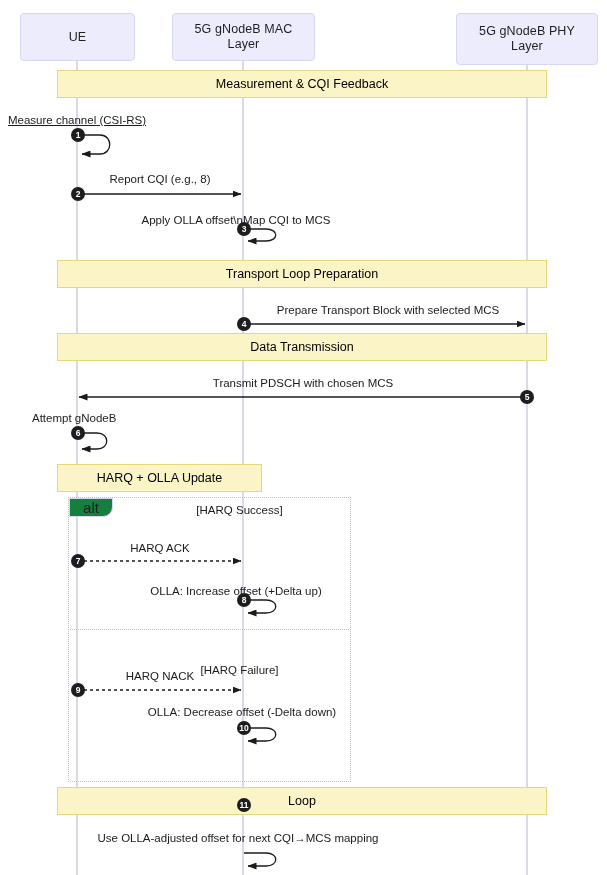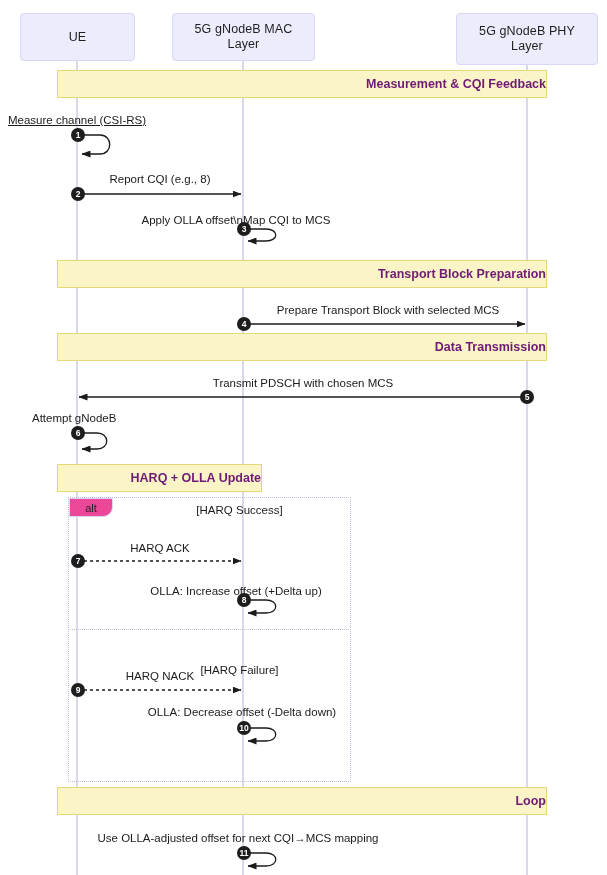--- a/index.html
+++ b/index.html
@@ -48,43 +48,43 @@
     padding: 0 6px;
   }
   
   .section-banner {
     position: absolute;
     background: #faf4c6;
     border: 1px solid #e4d97a;
     box-sizing: border-box;
     display: flex;
     align-items: center;
-    justify-content: flex-end;
+    justify-content: center;
     font-size: 12.5px;
-    font-weight: bold;
-    color: #701a75;
+    font-weight: normal;
+    color: #000000;
   }
   
   .alt-frame {
     position: absolute;
     border: 1px dotted #b9bedb;
     box-sizing: border-box;
     background: transparent;
   }
   .alt-divider {
     position: absolute;
     border-top: 1px dotted #b9bedb;
     height: 0;
   }
   .alt-tab {
     position: absolute;
-    background: #ec4899;
+    background: #15803d;
     border: 1px solid #d6d6f5;
     box-sizing: border-box;
-    font-size: 11px;
+    font-size: 15px;
     color: #1f1f1f;
     display: flex;
     align-items: center;
     justify-content: center;
     border-radius: 0 0 10px 0;
   }
   .alt-condition {
     position: absolute;
     font-size: 11.5px;
     color: #1b1b1b;
@@ -168,21 +168,21 @@
       <div class="participant-box" style="left: 456px; top: 13px; width: 142px; height: 52px;">
         <span class="participant-label">5G gNodeB PHY Layer</span>
       </div>
     </div>
 
   <div id="sections-layer">
       <div class="section-banner" style="left: 57px; top: 70px; width: 490px; height: 28px;">
         <span>Measurement &amp; CQI Feedback</span>
       </div>
       <div class="section-banner" style="left: 57px; top: 260px; width: 490px; height: 28px;">
-        <span>Transport Block Preparation</span>
+        <span>Transport Loop Preparation</span>
       </div>
       <div class="section-banner" style="left: 57px; top: 333px; width: 490px; height: 28px;">
         <span>Data Transmission</span>
       </div>
       <div class="section-banner" style="left: 57px; top: 464px; width: 205px; height: 28px;">
         <span>HARQ + OLLA Update</span>
       </div>
       <div class="section-banner" style="left: 57px; top: 787px; width: 490px; height: 28px;">
         <span>Loop</span>
       </div>
@@ -213,16 +213,16 @@
       <div class="seq-badge" style="left: 71px; top: 426px;">6</div>
       <div class="msg-label center" style="left: 160px; top: 543px;">HARQ ACK</div>
       <div class="seq-badge" style="left: 71px; top: 554px;">7</div>
       <div class="msg-label center" style="left: 236px; top: 586px;">OLLA: Increase offset (+Delta up)</div>
       <div class="seq-badge" style="left: 237px; top: 593px;">8</div>
       <div class="msg-label center" style="left: 160px; top: 671px;">HARQ NACK</div>
       <div class="seq-badge" style="left: 71px; top: 683px;">9</div>
       <div class="msg-label center" style="left: 242px; top: 707px;">OLLA: Decrease offset (-Delta down)</div>
       <div class="seq-badge" style="left: 237px; top: 721px;">10</div>
       <div class="msg-label center" style="left: 238px; top: 833px;">Use OLLA-adjusted offset for next CQI→MCS mapping</div>
-      <div class="seq-badge" style="left: 237px; top: 846px;">11</div>
+      <div class="seq-badge" style="left: 237px; top: 798px;">11</div>
     </div>
 
 </div>
 
 </body></html>

